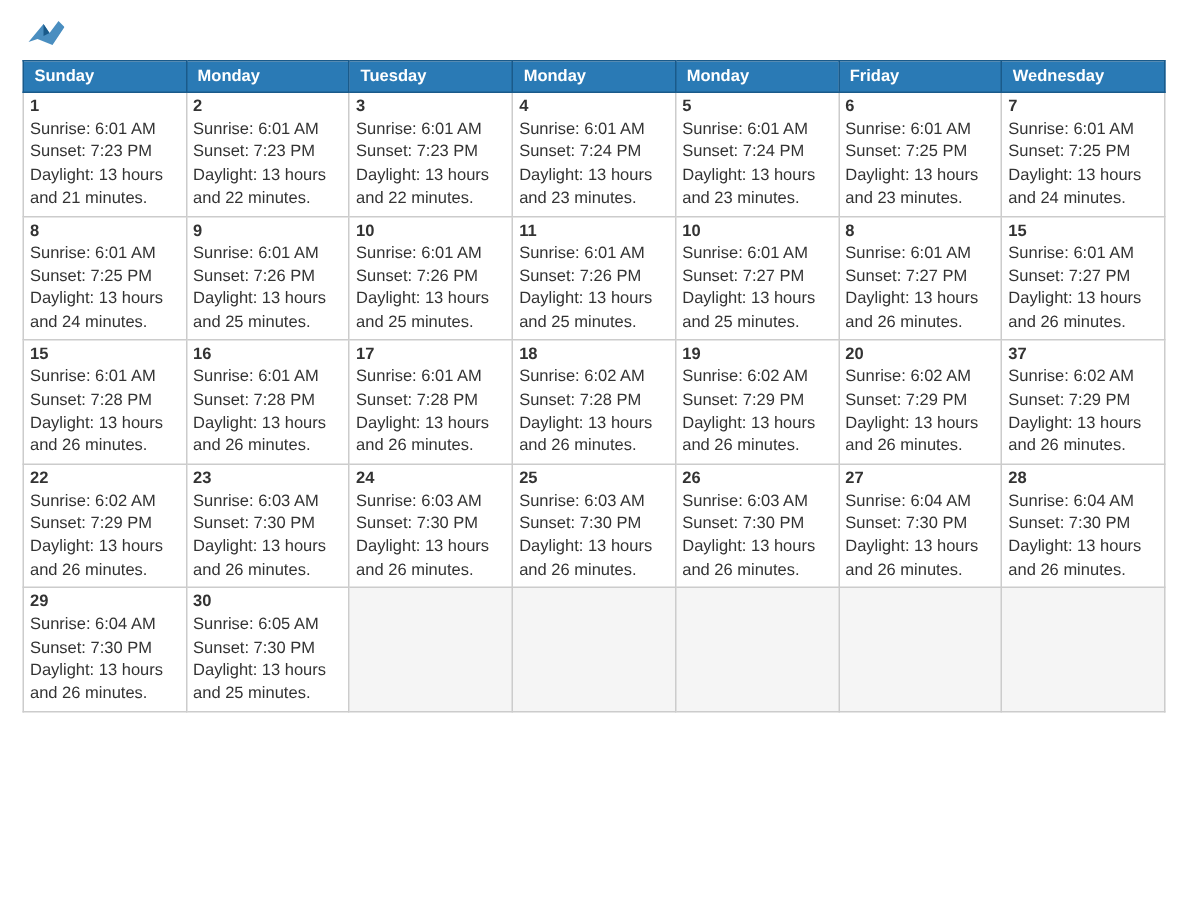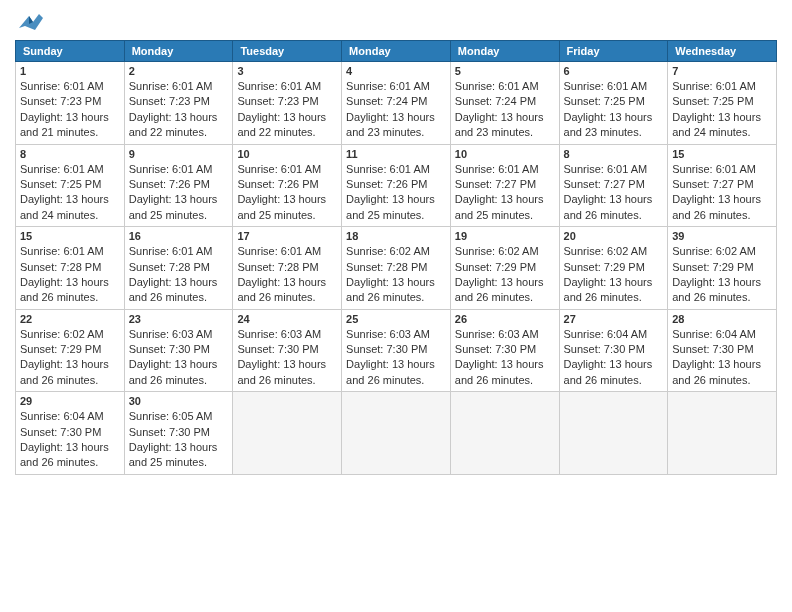--- a/index.html
+++ b/index.html
@@ -202,21 +202,21 @@
           </td>
           <td>
             <span class="day-num">19</span>
             <div class="day-info">Sunrise: 6:02 AM<br>Sunset: 7:29 PM<br>Daylight: 13 hours and 26 minutes.</div>
           </td>
           <td>
             <span class="day-num">20</span>
             <div class="day-info">Sunrise: 6:02 AM<br>Sunset: 7:29 PM<br>Daylight: 13 hours and 26 minutes.</div>
           </td>
           <td>
-            <span class="day-num">39</span>
+            <span class="day-num">37</span>
             <div class="day-info">Sunrise: 6:02 AM<br>Sunset: 7:29 PM<br>Daylight: 13 hours and 26 minutes.</div>
           </td>
         </tr>
         <tr>
           <td>
             <span class="day-num">22</span>
             <div class="day-info">Sunrise: 6:02 AM<br>Sunset: 7:29 PM<br>Daylight: 13 hours and 26 minutes.</div>
           </td>
           <td>
             <span class="day-num">23</span>

